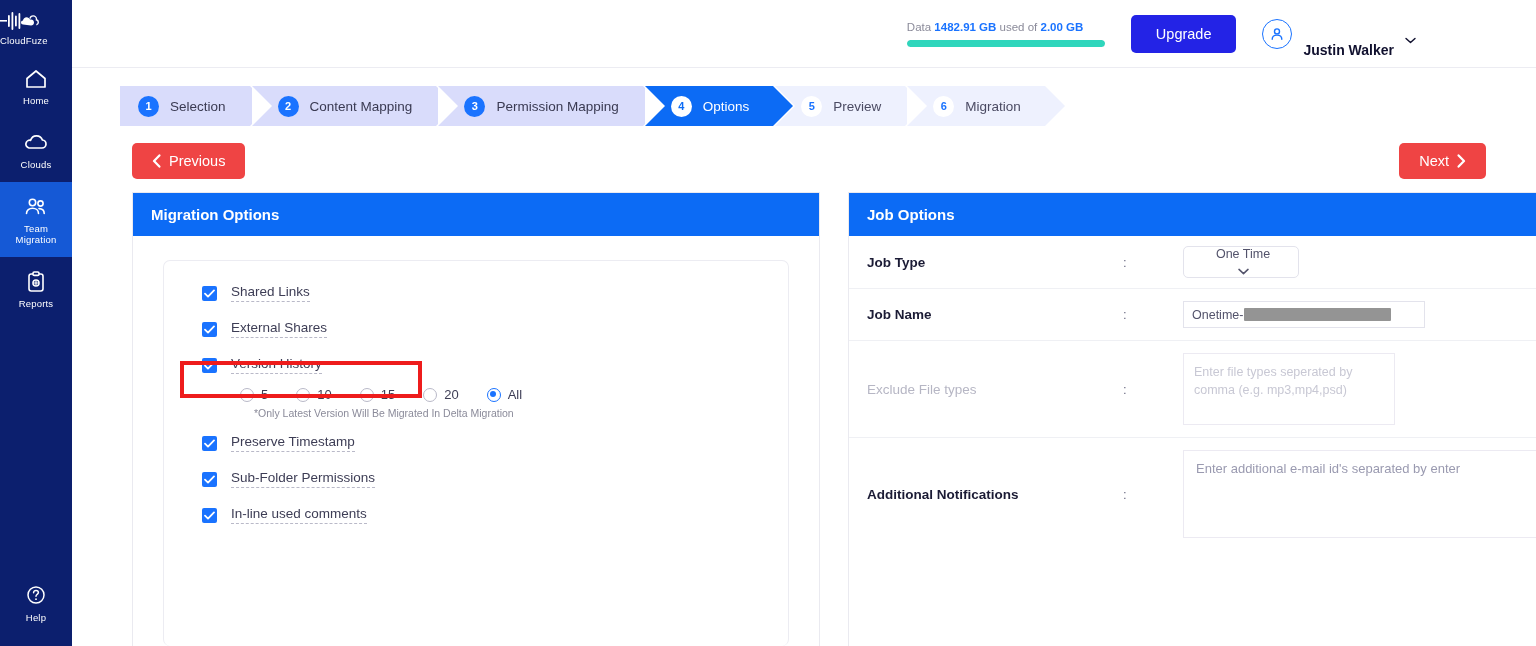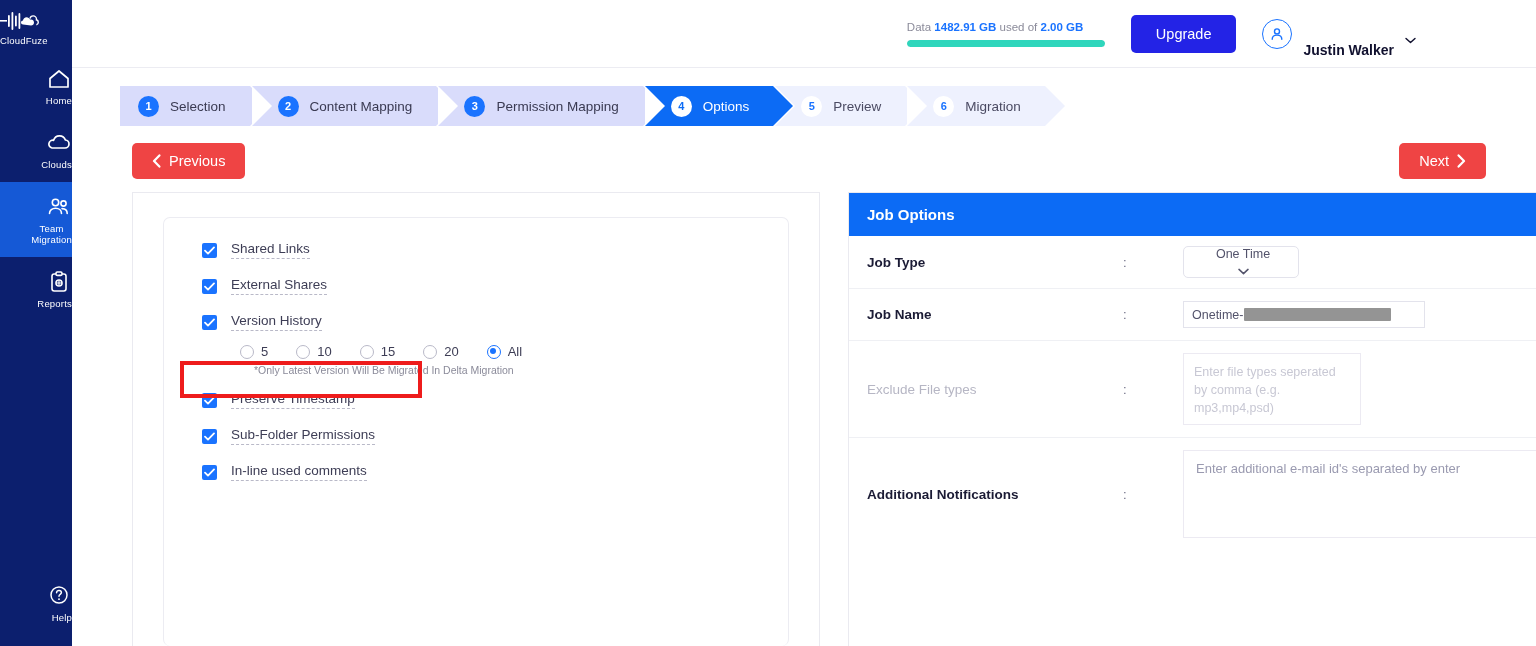--- a/index.html
+++ b/index.html
@@ -20,21 +20,21 @@
   }
   .brand {
     width: 72px; padding-top: 10px; padding-bottom: 8px;
     display: flex; flex-direction: column; align-items: flex-start; gap: 3px;
   }
   .brand-mark { width: 44px; height: 22px; position: relative; }
   .brand-label { color: #ffffff; font-size: 9.5px; letter-spacing: .2px; }
 
   .nav-item {
     width: 72px; padding: 13px 0 11px 0;
-    display: flex; flex-direction: column; align-items: flex-end; gap: 5px;
+    display: flex; flex-direction: column; align-items: center; gap: 5px;
     color: #ffffff; cursor: pointer; text-align: center; line-height: 1.15;
   }
   .nav-item .nav-label { font-size: 9.5px; letter-spacing: .2px; }
   .nav-item.active { background: #1559d6; }
   .nav-icon { width: 26px; height: 24px; display: block; }
   .nav-spacer { flex: 1 1 auto; }
 
   
   .right { flex: 1 1 auto; height: 646px; display: flex; flex-direction: column;
            background: #ffffff; position: relative; }
@@ -173,21 +173,21 @@
   .txt-box {
     width: 242px; height: 27px; border: 1px solid #e3e3ec; background: #fff;
     display: flex; align-items: center; padding: 0 8px; font-size: 12.5px; color: #53536b;
     position: relative; cursor: text;
   }
   .redaction {
     display: inline-block; height: 13px; width: 147px; background: #949494;
     margin-left: 1px; border-radius: 1px;
   }
   .ta-box {
-    width: 178px; height: 72px; border: 1px solid #eceaf2; background: #fff;
+    width: 212px; height: 72px; border: 1px solid #eceaf2; background: #fff;
     padding: 9px 10px; font-size: 12.5px; color: #c8c8d4; line-height: 1.45; cursor: text;
   }
   .ta-wide {
     width: 360px; height: 88px; border: 1px solid #eceaf2; background: #fff;
     padding: 9px 12px; font-size: 13px; color: #9a9ab0; line-height: 1.45; cursor: text;
   }
   .job-row.tall { min-height: 97px; align-items: center; }
   .job-row.tall2 { min-height: 112px; align-items: center; border-bottom: none; }
 
   
@@ -391,20 +391,21 @@
           <svg width="9" height="14" viewBox="0 0 9 14" fill="none" stroke="#ffffff" stroke-width="2.2" stroke-linecap="round" stroke-linejoin="round">
               <path d="M1.6 1.4 7 7l-5.4 5.6"></path>
             </svg>
         </span>
       </button>
     </div>
 
     <div class="panels">
 
       <section class="panel panel-left">
+        <div class="panel-head">Migration Options</div>
         <div class="panel-body">
           <div class="opt-card">
 
 
             <div class="opt-row">
               <span class="cbx">
                 <svg width="11" height="9" viewBox="0 0 11 9" fill="none" stroke="#ffffff" stroke-width="1.8" stroke-linecap="round" stroke-linejoin="round">
                     <path d="M1 4.6 4 7.6 10 1.4"></path>
                   </svg>
               </span>

